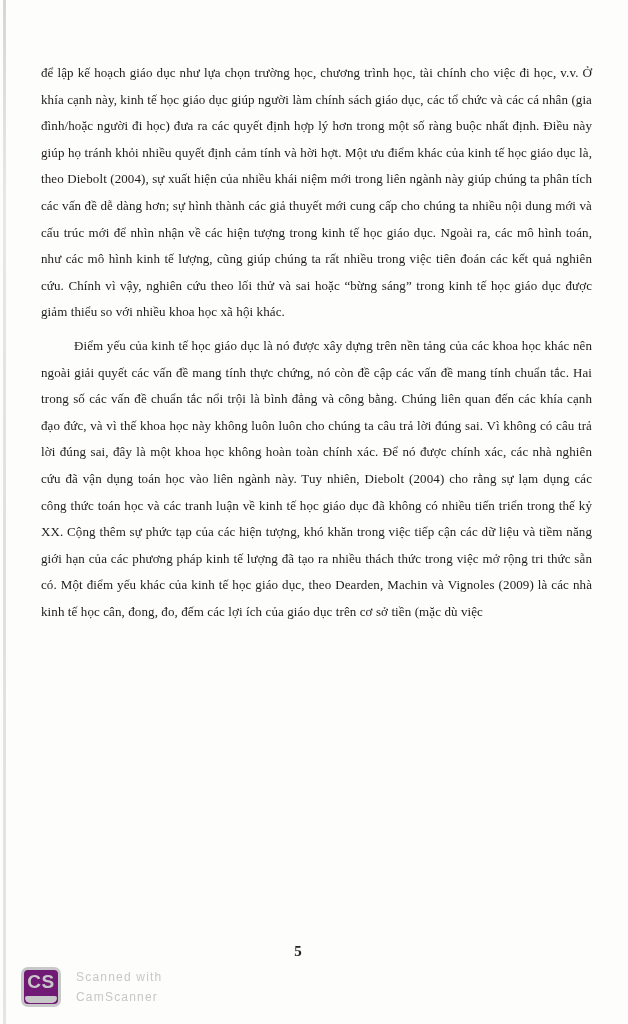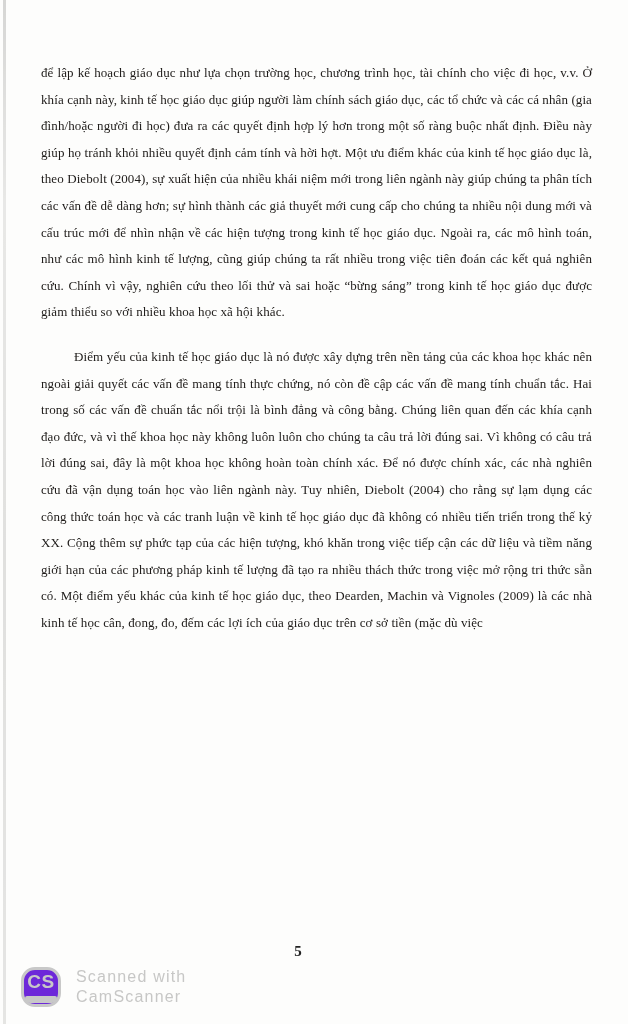--- a/index.html
+++ b/index.html
@@ -33,21 +33,21 @@
     color: #1e1b19;
     font-size: 13px;
     line-height: 26.6px;
     text-align: justify;
     letter-spacing: 0.1px;
   }
   .page-body p {
     margin: 0;
   }
   .page-body p + p {
-    margin-top: 18px;
+    margin-top: 7px;
     text-indent: 33px;
   }
   .page-number {
     position: absolute;
     top: 943px;
     left: 0;
     width: 596px; 
     text-align: center;
     font-size: 15px;
     font-weight: bold;
@@ -59,23 +59,23 @@
     left: 21px;
     top: 967px;
     display: flex;
     align-items: center;
     gap: 15px;
   }
   .cs-logo {
     width: 34px;
     height: 34px;
     border: 3px solid #c8c8c8;
-    border-radius: 14px;
+    border-radius: 7px;
     position: relative;
-    background: #6d28d9;
+    background: #701a75;
   }
   .cs-logo .cs-letters {
     position: absolute;
     top: 0px;
     left: 0;
     width: 100%;
     text-align: center;
     font-family: "Liberation Sans", sans-serif;
     font-weight: bold;
     font-size: 19px;
@@ -87,21 +87,21 @@
     position: absolute;
     left: 1px;
     right: 1px;
     bottom: 1px;
     height: 7px;
     background: #c8c8c8;
     border-radius: 2px 2px 5px 5px;
   }
   .watermark-text {
     font-family: "Liberation Sans", sans-serif;
-    font-size: 16px;
+    font-size: 12px;
     line-height: 20px;
     color: #c7c7c6;
     letter-spacing: 1.2px;
   }
 </style>
 </head>
 <body>
 
 <div class="scan-edge"></div>
 

